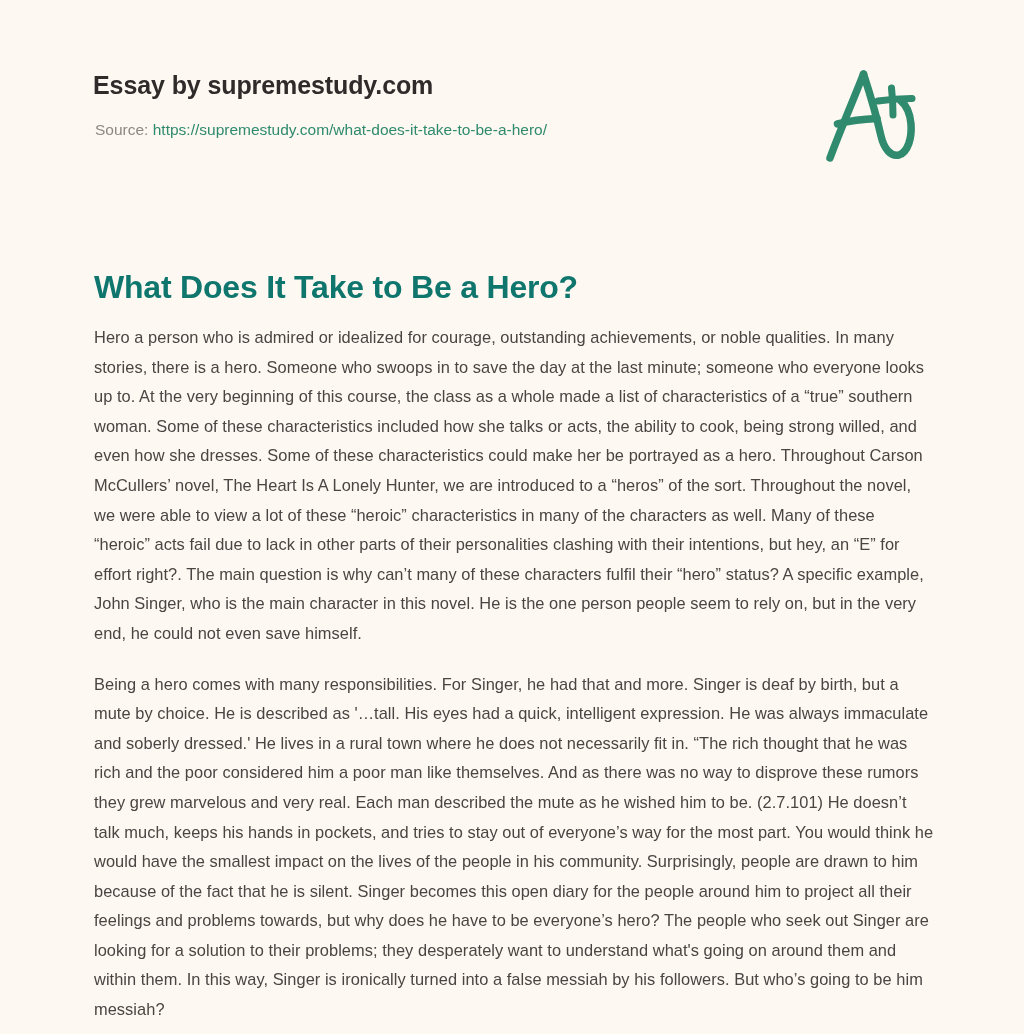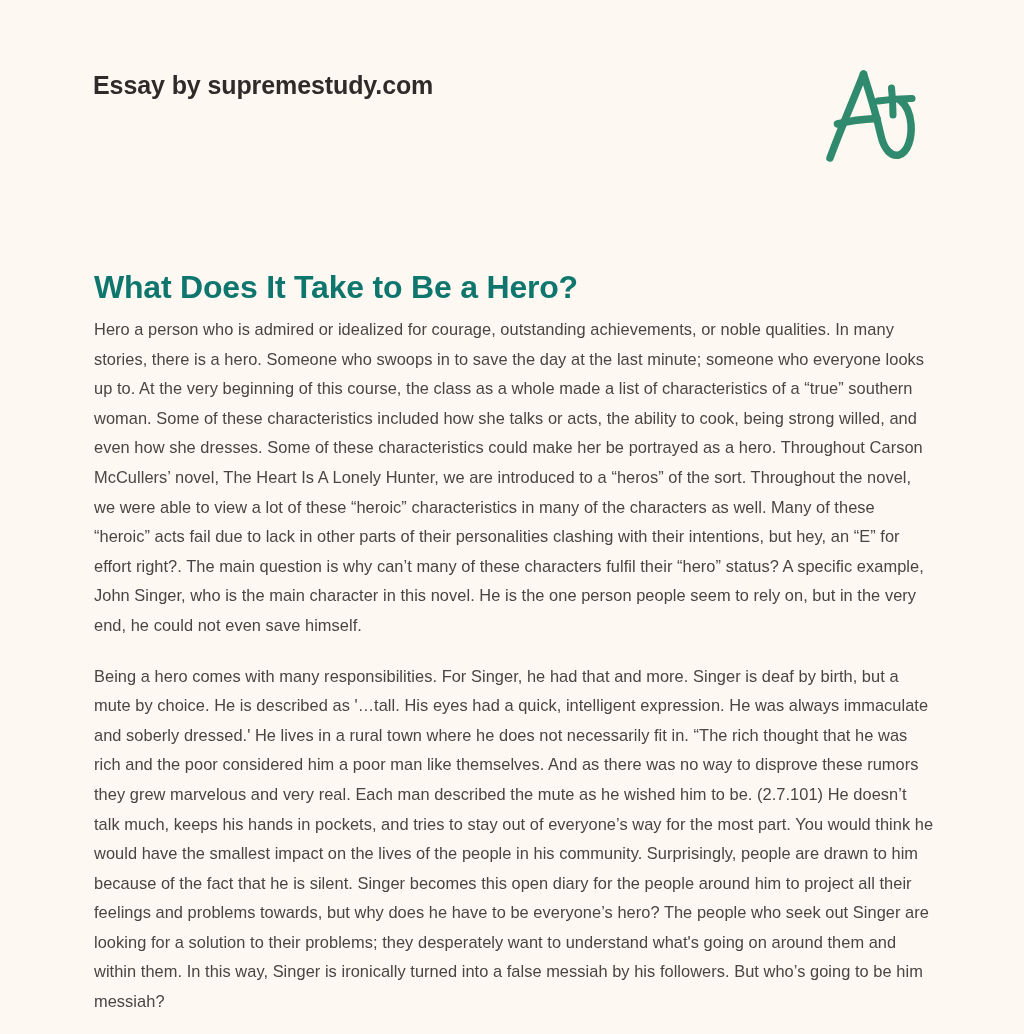--- a/index.html
+++ b/index.html
@@ -87,40 +87,44 @@
   }
 
   
   .body-text {
     position: absolute;
     left: 94px;
     top: 311px;
     width: 840px;
   }
   .body-text p {
-    margin: 4px 0 21px 0;
+    margin: 12px 0 21px 0;
     font-size: 16.4px;
     line-height: 29.6px;
     color: #4a4543;
     text-align: left;
     letter-spacing: 0.05px;
   }
   .body-text p:last-child {
     margin-bottom: 0;
   }
 </style>
 </head>
 <body>
 
 <div class="page">
 
   <div class="header">
 
     <div class="essay-by">Essay by supremestudy.com</div>
 
+    <div class="source-line">
+      <span class="source-label">Source:</span>
+      <span class="source-url">https://supremestudy.com/what-does-it-take-to-be-a-hero/</span>
+    </div>
 
     <div class="logo">
       <svg viewBox="0 0 112 108" xmlns="http://www.w3.org/2000/svg">
         <g fill="none" stroke="#2f8a6e" stroke-linecap="round" stroke-linejoin="round">
 
           <path d="M48.5 12 C40 34, 26 66, 15 96" stroke-width="7.5"></path>
 
           <path d="M48.5 12 C55 32, 62 56, 66 74
                    C69 87, 76 95, 84 93
                    C93 90, 97 76, 96 62

